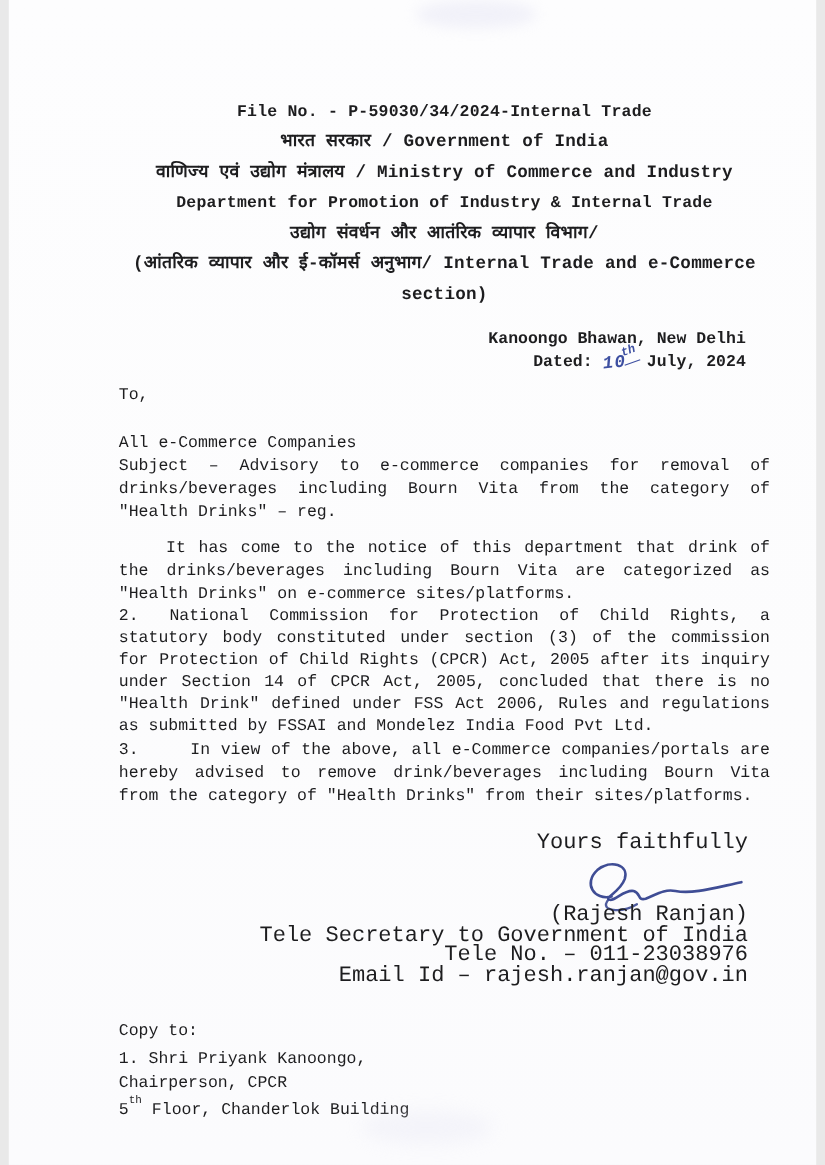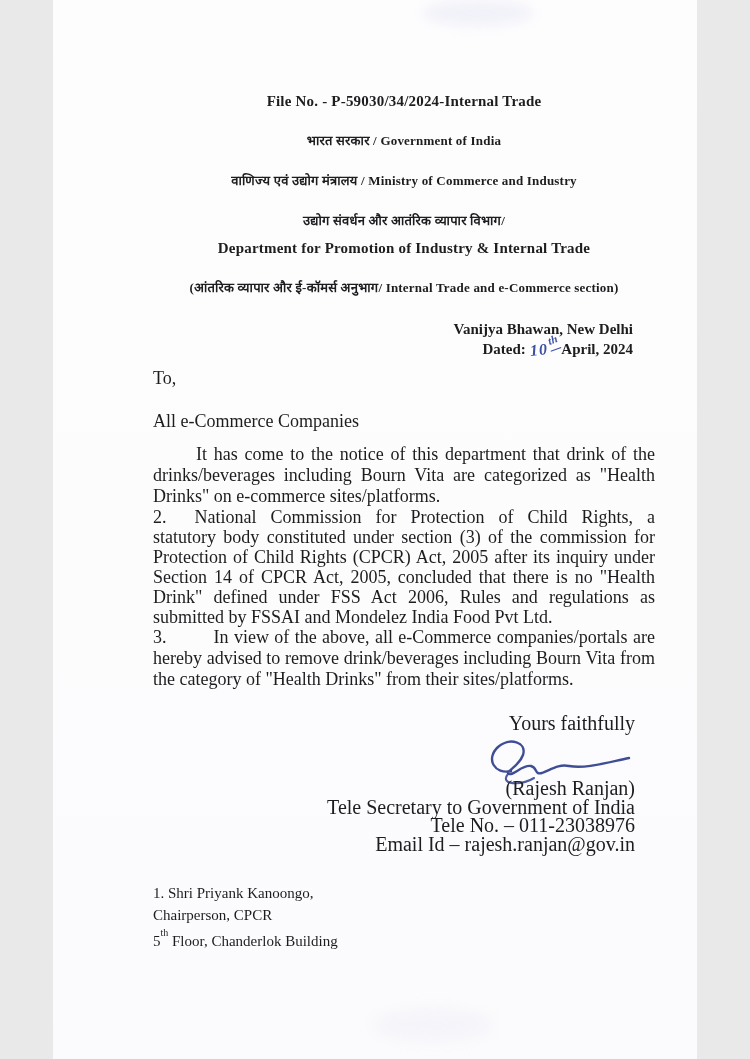--- a/index.html
+++ b/index.html
@@ -1,100 +1,101 @@
 <!DOCTYPE html>
 <html><head>
 <meta charset="utf-8">
 <style>
   html,body{margin:0;padding:0;background:#e9e9e9;}
   .page{
     position:relative;
-    width:644px;height:1059px;
+    width:734px;height:1059px;
     margin:0 auto;
     background:linear-gradient(180deg,#fdfdfe 0%, #fcfcfd 60%, #fbfbfd 100%);
     box-sizing:border-box;
     padding:88px 42px 0 100px;
-    font-family:Liberation Serif, serif;
+    font-family:Liberation Mono, monospace;
     color:#1d1d1f;
     overflow:hidden;
   }
   
   .smudge{position:absolute;border-radius:50%;pointer-events:none;}
   .smudge.a{left:370px;top:0;width:110px;height:26px;background:#dcdcf0;opacity:.35;filter:blur(6px);}
   .smudge.b{left:320px;top:1010px;width:120px;height:30px;background:#e3e3f2;opacity:.3;filter:blur(8px);}
 
   .hdr{text-align:center;font-weight:bold;}
   .hdr .ln{line-height:27px;font-size:15px;letter-spacing:.2px;}
-  .hdr .ln.hi{font-size:13px;line-height:28px;margin-top:12px;}
+  .hdr .ln.hi{font-size:16px;line-height:28px;}
 
   .place-date{margin-top:17px;text-align:right;font-weight:bold;font-size:15px;line-height:20px;padding-right:22px;}
   .hand{
     display:inline-block;color:#3d4fa1;font-style:italic;
     font-size:16px;transform:rotate(-6deg);position:relative;top:1px;
     letter-spacing:1px;
   }
   .hand .sup{
     position:absolute;top:-9px;right:-11px;font-size:11px;letter-spacing:0;
     transform:rotate(-14deg);border-bottom:1.5px solid #3d4fa1;padding:0 1px 0 1px;
   }
   .date-rest{margin-left:10px;}
 
-  .body-txt{font-size:18px;line-height:21px;}
+  .body-txt{font-size:15px;line-height:21px;}
   .salutation{margin-top:9px;}
   .addressee{margin-top:22px;}
   .subject{margin-top:17px;text-align:justify;}
   .para{margin:0;text-align:justify;}
   .para1{margin-top:12px;text-indent:43px;line-height:21px;}
   .para2{line-height:20px;}
   .para3{line-height:21px;}
   .pnum{display:inline-block;}
   .gap26{display:inline-block;width:28px;}
   .gap46{display:inline-block;width:47px;}
 
   .closing{margin-top:23px;text-align:right;font-size:20px;padding-right:20px;}
   .valediction{line-height:20px;}
   .sig-wrap{height:50px;margin:2px 0 -6px 0;}
   .sig-wrap svg{display:inline-block;}
   .closing .cl{line-height:18.5px;text-align:right;}
 
   .copy{margin-top:30px;font-size:15px;}
   .copy-label{line-height:21px;}
-  .copy-lines{margin-top:17px;line-height:21.5px;}
+  .copy-lines{margin-top:4px;line-height:21.5px;}
   sup.small{font-size:10px;position:relative;top:-4px;}
 </style>
 </head>
 <body>
 
 <div class="page">
   <div class="smudge a"></div>
   <div class="smudge b"></div>
 
   <div class="hdr">
     <div class="ln">File No. - P-59030/34/2024-Internal Trade</div>
     <div class="ln hi">भारत सरकार / Government of India</div>
     <div class="ln hi">वाणिज्य एवं उद्योग मंत्रालय / Ministry of Commerce and Industry</div>
+    <div class="ln">Department for Promotion of Industry &amp; Internal Trade</div>
     <div class="ln hi">उद्योग संवर्धन और आतंरिक व्यापार विभाग/</div>
-    <div class="ln">Department for Promotion of Industry &amp; Internal Trade</div>
     <div class="ln hi">(आंतरिक व्यापार और ई-कॉमर्स अनुभाग/ Internal Trade and e-Commerce section)</div>
   </div>
 
   <div class="place-date">
-    <div>Vanijya Bhawan, New Delhi</div>
+    <div>Kanoongo Bhawan, New Delhi</div>
     <div>
       <span>Dated:</span>
       <span class="hand">
         <span>10</span><span class="sup">th</span>
       </span>
-      <span class="date-rest">April, 2024</span>
+      <span class="date-rest">July, 2024</span>
     </div>
   </div>
 
   <div class="body-txt salutation">To,</div>
   <div class="body-txt addressee">All e-Commerce Companies</div>
 
+  <p class="body-txt subject para">Subject – Advisory to e-commerce companies for removal of drinks/beverages including Bourn Vita from the category of "Health Drinks" – reg.</p>
 
   <p class="body-txt para para1">
     <span>It has come to the notice of this department that drink of the drinks/beverages including Bourn Vita are categorized as "Health Drinks" on e-commerce sites/platforms.</span>
   </p>
 
   <p class="body-txt para para2">
     <span class="pnum">2.</span><span class="gap26"></span><span>National Commission for Protection of Child Rights, a statutory body constituted under section (3) of the commission for Protection of Child Rights (CPCR) Act, 2005 after its inquiry under Section 14 of CPCR Act, 2005, concluded that there is no "Health Drink" defined under FSS Act 2006, Rules and regulations as submitted by FSSAI and Mondelez India Food Pvt Ltd.</span>
   </p>
 
   <p class="body-txt para para3">
@@ -109,20 +110,21 @@
         <path d="M31 39 C 22 50, 44 51, 57 43" fill="none" stroke="#2f3e8c" stroke-width="2.1" stroke-linecap="round" opacity="0.85"></path>
       </svg>
     </div>
     <div class="cl">(Rajesh Ranjan)</div>
     <div class="cl">Tele Secretary to Government of India</div>
     <div class="cl">Tele No. – 011-23038976</div>
     <div class="cl">Email Id – rajesh.ranjan@gov.in</div>
   </div>
 
   <div class="copy">
+    <div class="copy-label">Copy to:</div>
     <div class="copy-lines">
       <div>1. Shri Priyank Kanoongo,</div>
       <div>Chairperson, CPCR</div>
       <div>
         <span>5</span><sup class="small">th</sup><span> Floor, Chanderlok Building</span>
       </div>
     </div>
   </div>
 </div>
 

